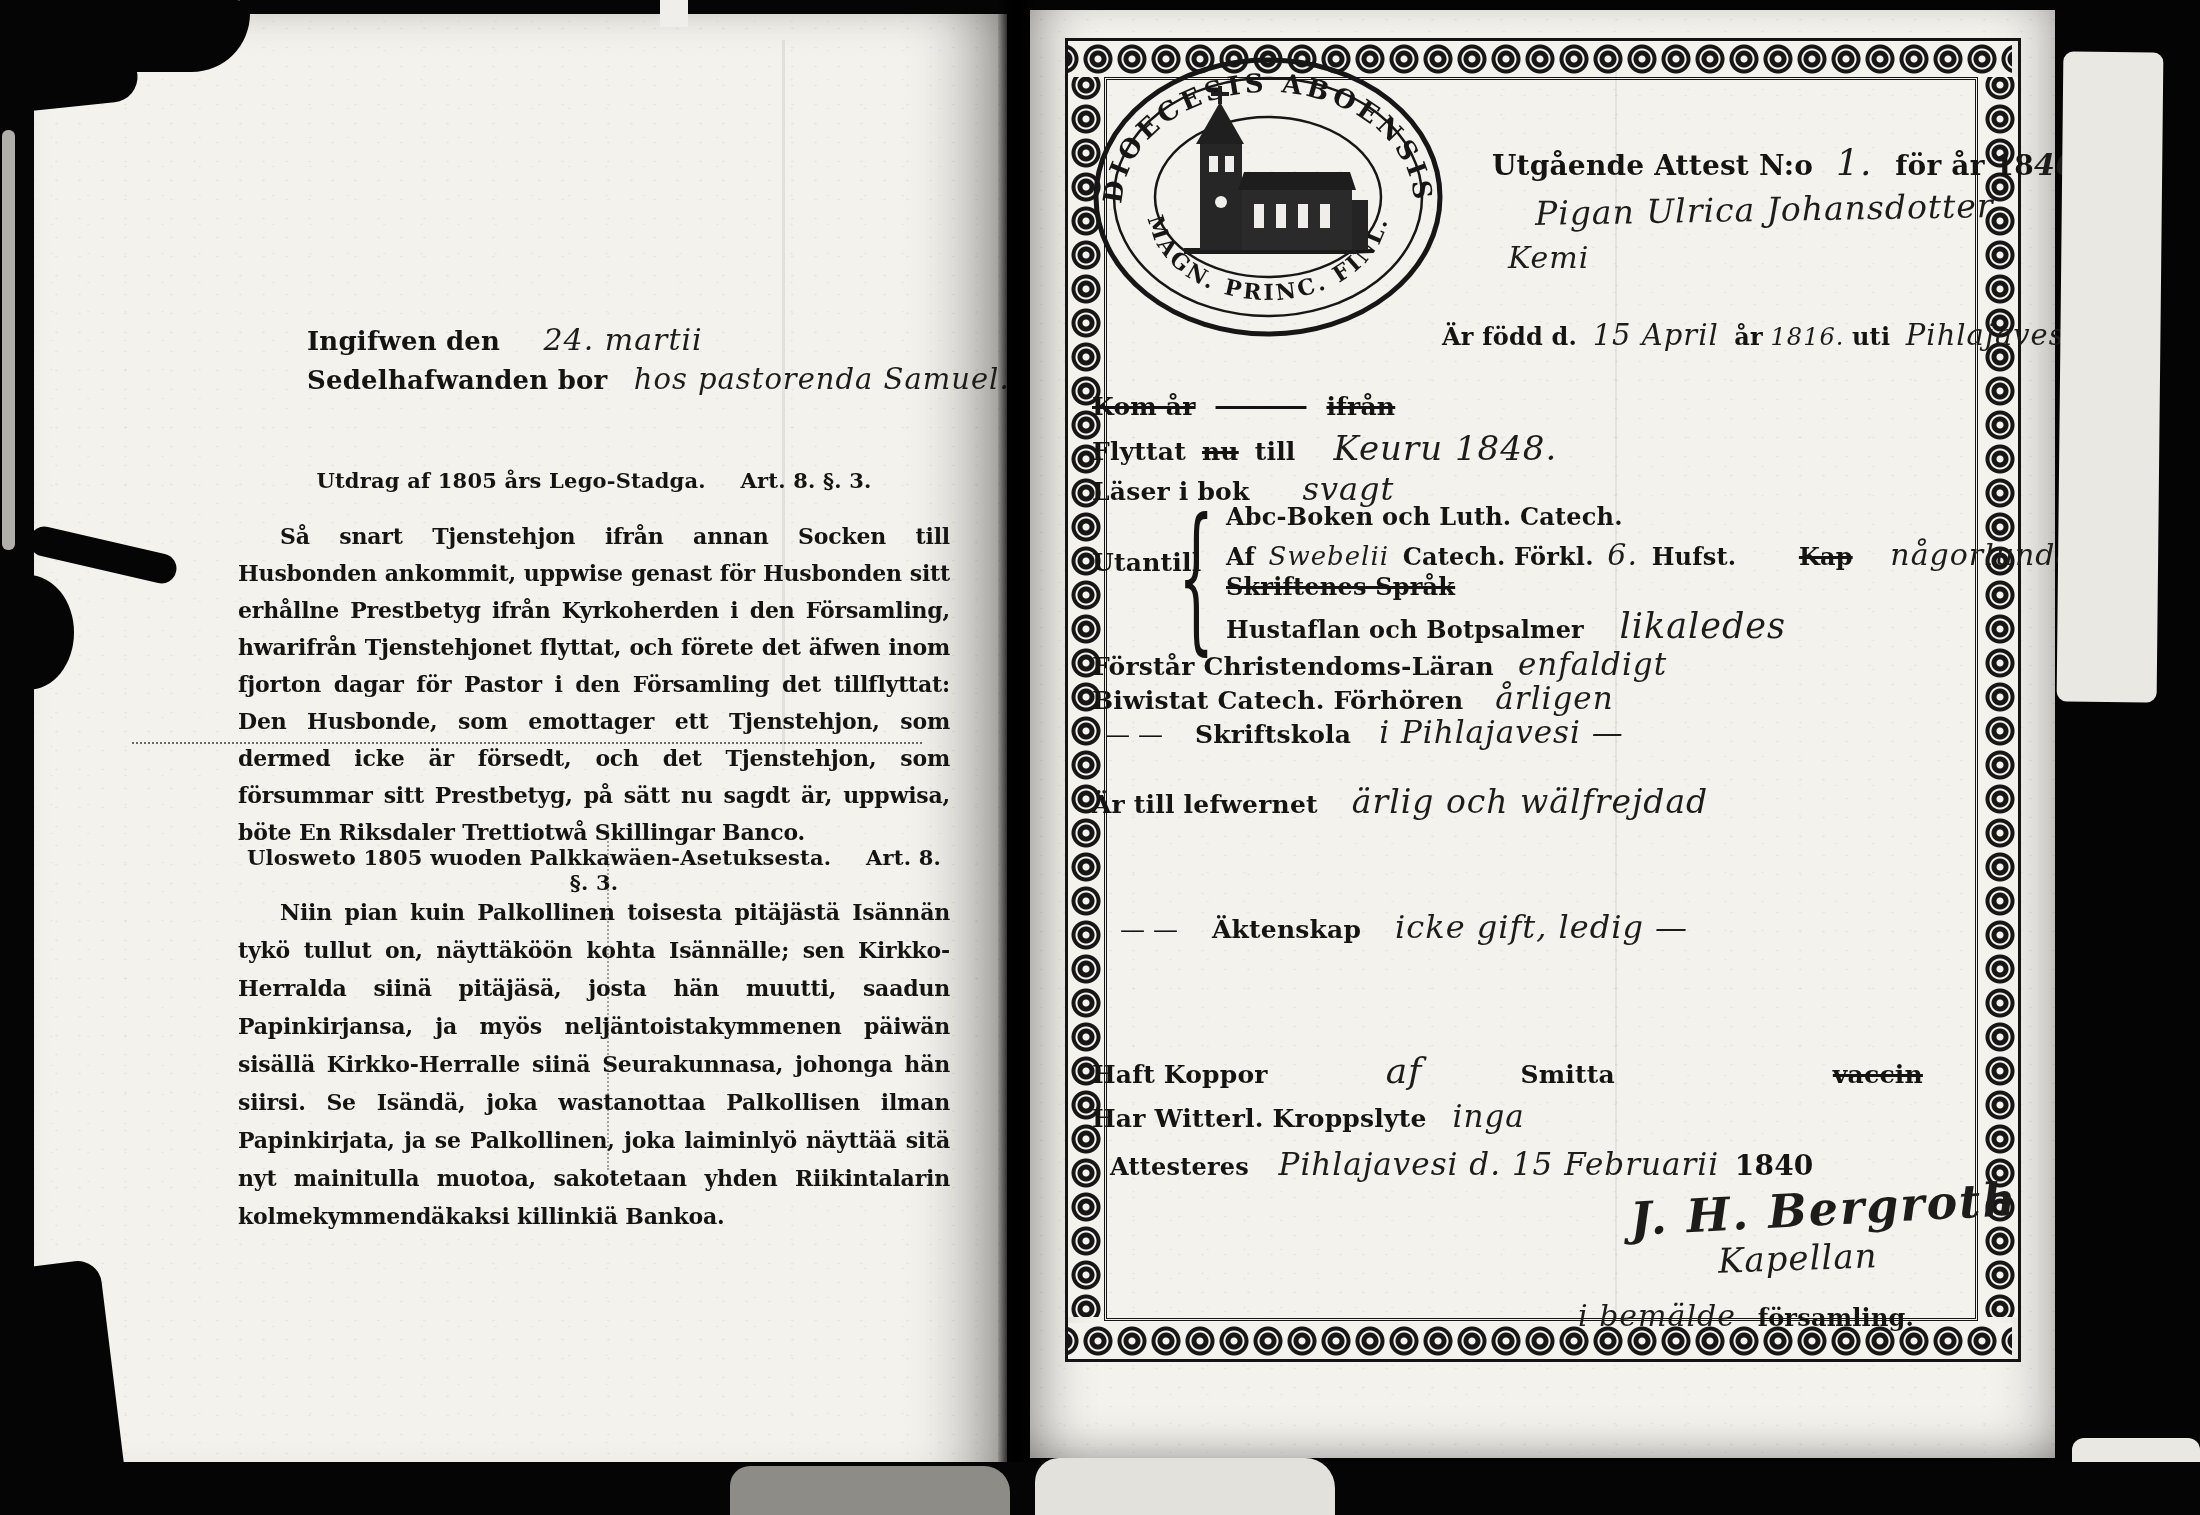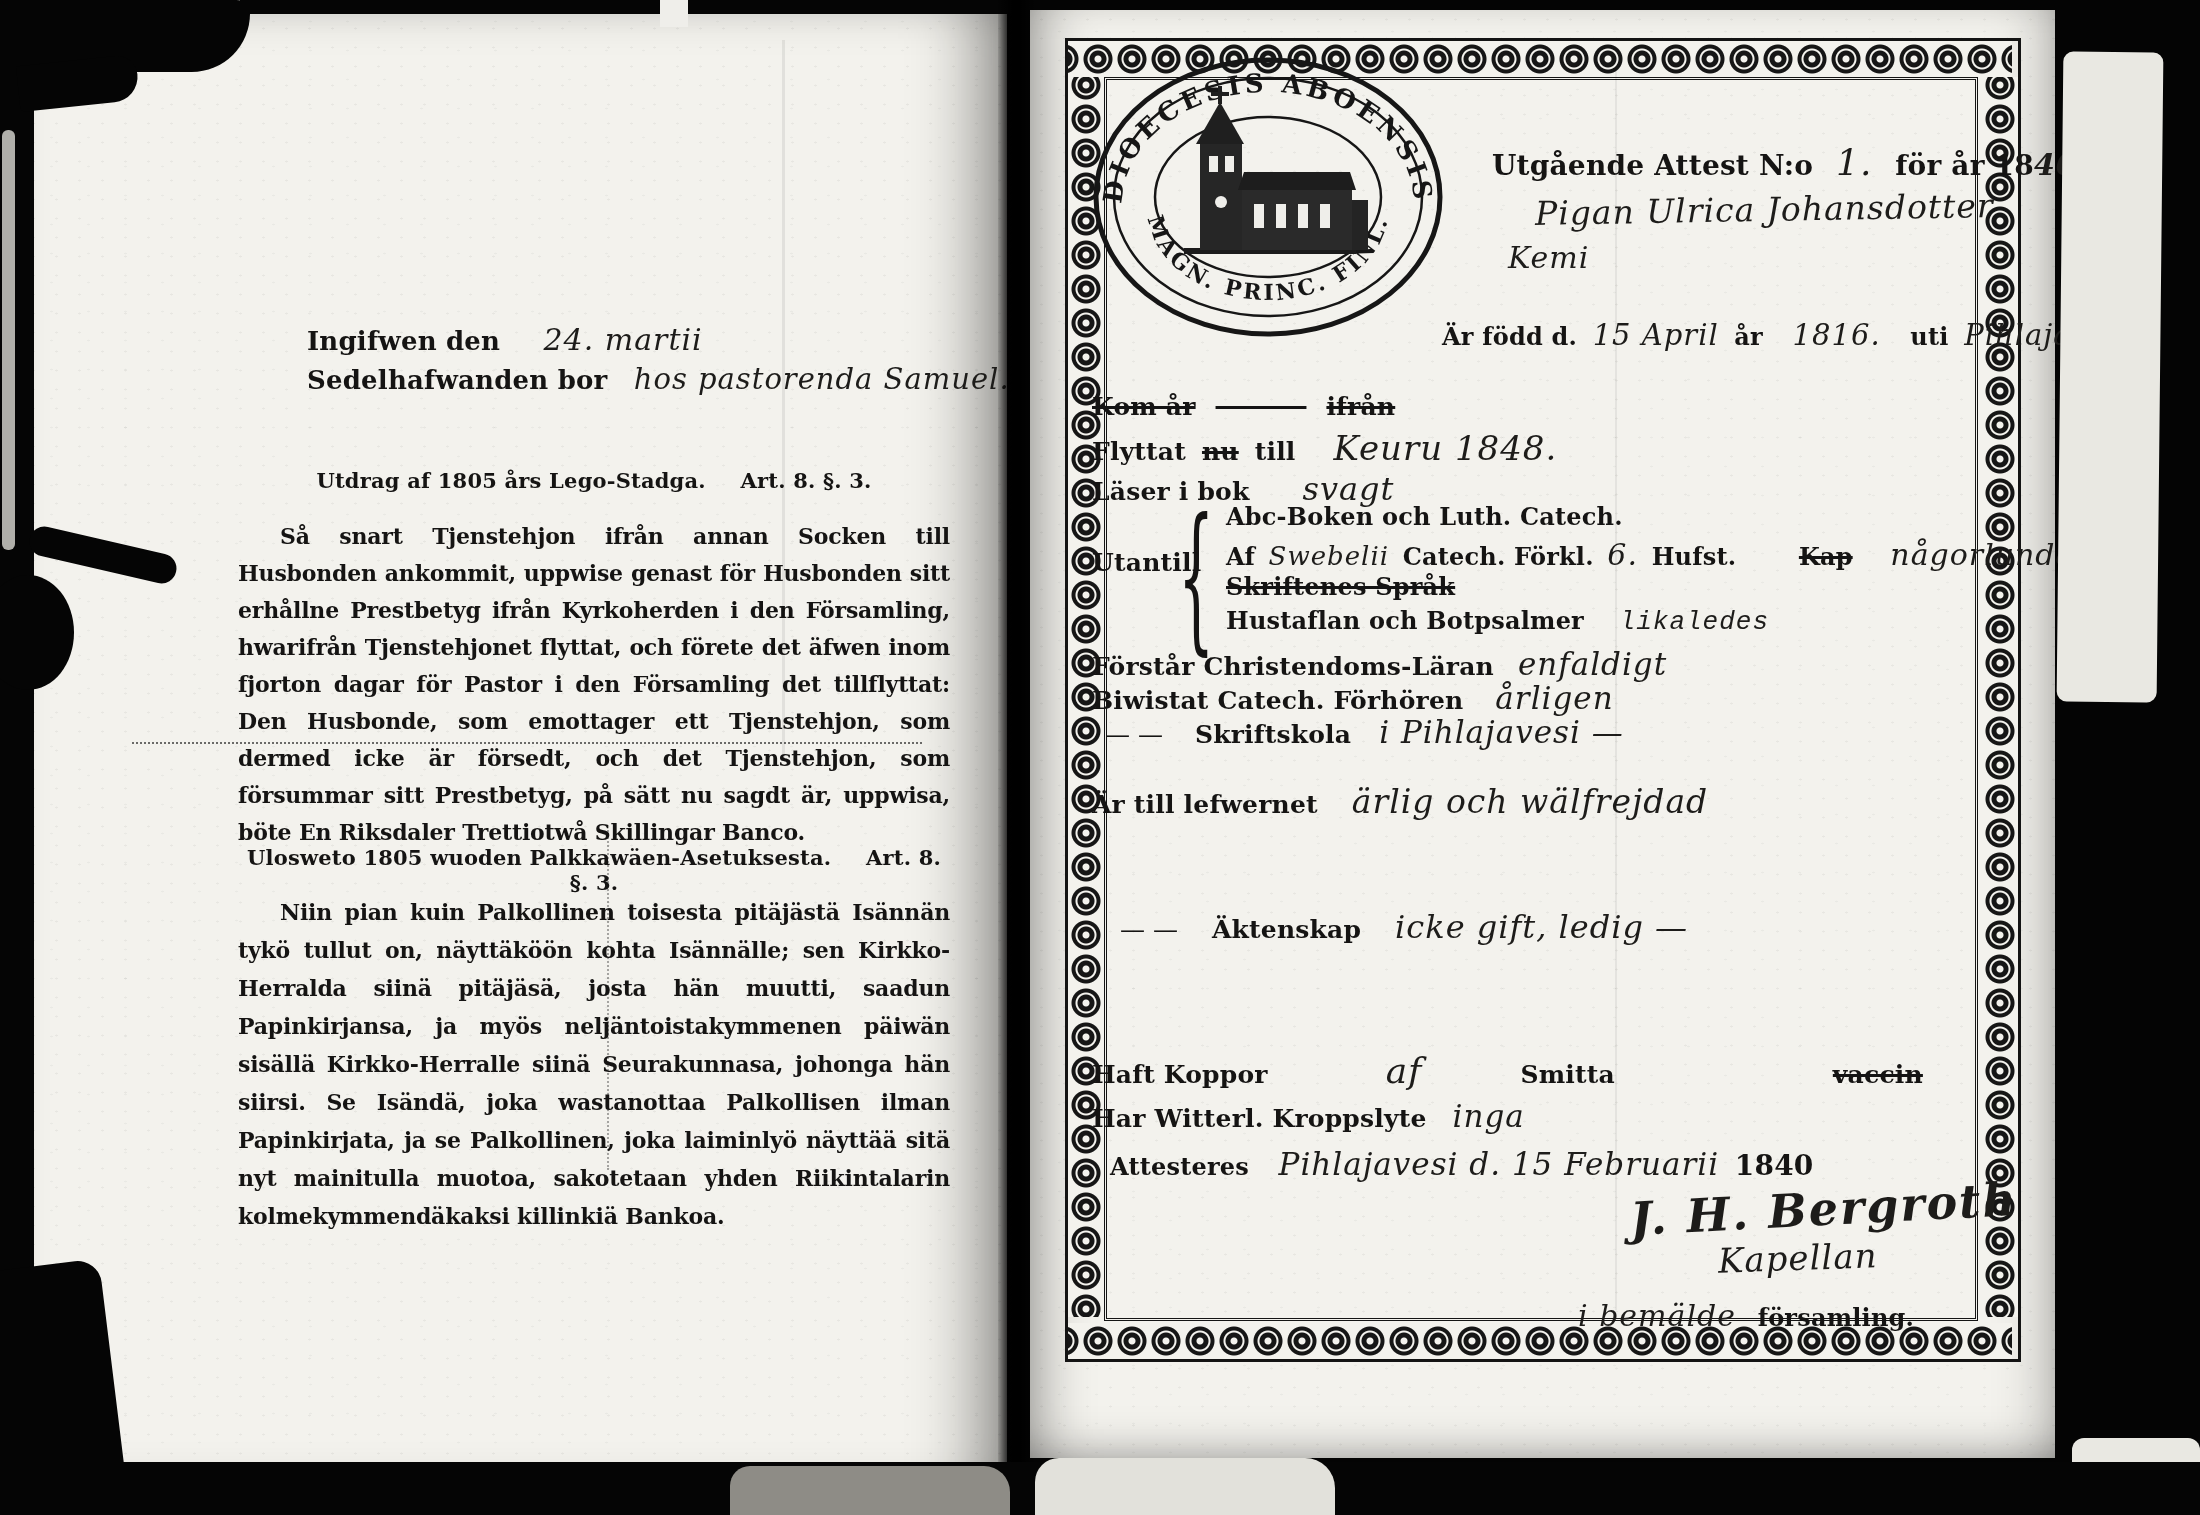--- a/index.html
+++ b/index.html
@@ -117,21 +117,21 @@
       <span class="frak">för år 18</span><span class="hand" style="font-size:30px;font-weight:700;">40.</span>
     </div>
 
     <div class="row hand" style="left:505px;top:180px;font-size:33px;transform:rotate(-1deg);">Pigan Ulrica Johansdotter</div>
     <div class="row hand" style="left:478px;top:230px;font-size:30px;">Kemi</div>
 
     <div class="row" style="left:412px;top:308px;font-size:24px;">
       <span class="frak">Är född d.</span>
       <span class="hand" style="font-size:29px;margin:0 8px;">15 April</span>
       <span class="frak">år</span>
-      <span class="hand" style="font-size:29px;margin:0 22px;">1816.</span>
+      <span class="hand" style="font-size:24px;margin:0 0;">1816.</span>
       <span class="frak">uti</span>
       <span class="hand" style="font-size:29px;margin-left:8px;">Pihlajavesi</span>
     </div>
 
     <div class="row" style="left:62px;top:382px;font-size:25px;">
       <span class="frak struck">Kom år</span>
       <span class="struck" style="margin:0 12px;">— — —</span>
       <span class="frak struck">ifrån</span>
     </div>
 
@@ -155,21 +155,21 @@
       <span class="hand" style="font-size:26px;margin:0 6px;">Swebelii</span>
       <span class="frak">Catech. Förkl.</span>
       <span class="hand" style="font-size:30px;margin:0 6px;">6.</span>
       <span class="frak">Hufst.</span>
       <span class="frak struck" style="margin-left:55px;">Kap</span>
       <span class="hand" style="font-size:30px;margin-left:30px;">någorlunda</span>
     </div>
     <div class="row frak struck" style="left:196px;top:562px;font-size:24px;">Skriftenes Språk</div>
     <div class="row" style="left:196px;top:596px;font-size:24px;">
       <span class="frak">Hustaflan och Botpsalmer</span>
-      <span class="hand" style="font-size:26px;margin-left:28px;font-family:Liberation Mono, monospace;">likaledes</span>
+      <span class="hand" style="font-size:35px;margin-left:28px;">likaledes</span>
     </div>
 
     <div class="row" style="left:62px;top:636px;font-size:25px;">
       <span class="frak">Förstår Christendoms-Läran</span>
       <span class="hand" style="font-size:31px;margin-left:16px;">enfaldigt</span>
     </div>
     <div class="row" style="left:62px;top:670px;font-size:25px;">
       <span class="frak">Biwistat Catech. Förhören</span>
       <span class="hand" style="font-size:31px;margin-left:24px;">årligen</span>
     </div>

